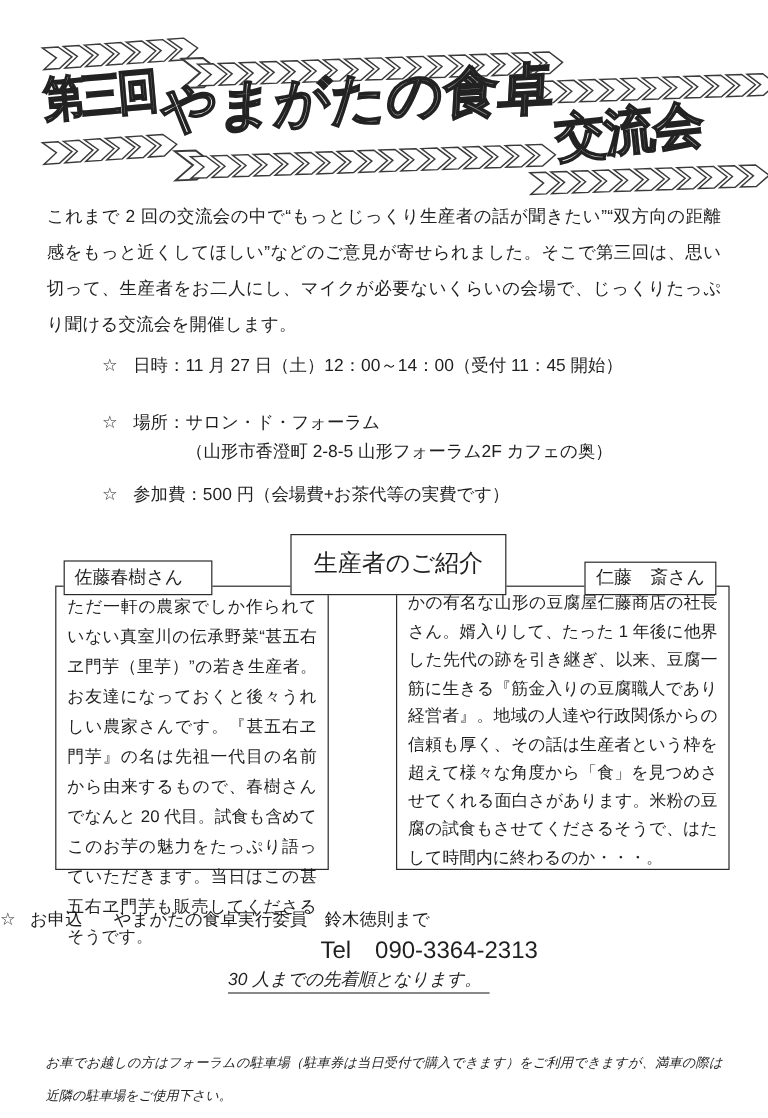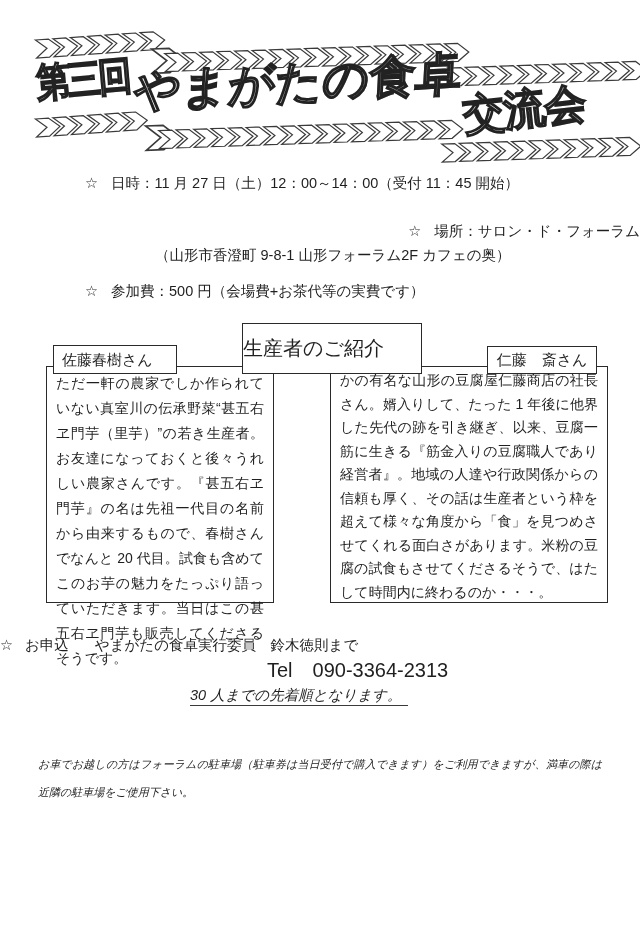--- a/index.html
+++ b/index.html
@@ -39,29 +39,29 @@
 
   
   .intro{
     margin:2px 39px 0 39px;font-size:14.5px;line-height:30px;
     text-align:justify;letter-spacing:0.2px;
   }
   .detail-line{padding-left:85px;font-size:14.5px;height:22px;line-height:22px;white-space:nowrap;}
   .detail-line .star{margin-right:13px;}
   .detail-sub{padding-left:155px;font-size:14.5px;height:26px;line-height:26px;white-space:nowrap;}
   .dt1{margin-top:8px;}
-  .dt2{margin-top:26px;text-align:right;}
+  .dt2{margin-top:26px;}
   .dt3{margin-top:12px;}
 
   
   .producers{position:relative;height:284px;margin-top:21px;}
   .sec-title-box{
     position:absolute;left:242px;top:0;width:178px;height:49px;
     border:1.5px solid #2a2a2a;background:#fff;z-index:3;
-    text-align:left;line-height:49px;font-size:20px;
+    text-align:center;line-height:49px;font-size:20px;
   }
   .name-box{
     position:absolute;border:1.4px solid #2a2a2a;background:#fff;z-index:3;
     font-size:15px;
   }
   .name-left{left:53px;top:22px;width:114px;height:27px;line-height:27px;padding-left:8px;}
   .name-right{left:487px;top:23px;width:108px;height:26px;line-height:26px;text-align:center;}
   .bio-box{
     position:absolute;top:43px;height:237px;border:1.4px solid #2a2a2a;background:#fff;z-index:1;
     font-size:14px;text-align:justify;box-sizing:border-box;padding:4px 9px 0 9px;
@@ -180,29 +180,30 @@
           <path transform="translate(157.5,4)" d="M0 0 H13 L24 9 L13 18 H0 L11 9 Z"></path>
           <path transform="translate(175,4)" d="M0 0 H13 L24 9 L13 18 H0 L11 9 Z"></path>
         </svg>
       </div>
 
     <div class="banner-text banner-edition">第三回</div>
     <div class="banner-text banner-main">やまがたの食卓</div>
     <div class="banner-text banner-sub">交流会</div>
   </div>
 
+  <div class="intro">これまで 2 回の交流会の中で“もっとじっくり生産者の話が聞きたい”“双方向の距離感をもっと近くしてほしい”などのご意見が寄せられました。そこで第三回は、思い切って、生産者をお二人にし、マイクが必要ないくらいの会場で、じっくりたっぷり聞ける交流会を開催します。</div>
 
   <div>
     <div class="detail-line dt1">
       <span class="star">☆</span><span>日時：11 月 27 日（土）12：00～14：00（受付 11：45 開始）</span>
     </div>
     <div class="detail-line dt2">
       <span class="star">☆</span><span>場所：サロン・ド・フォーラム</span>
     </div>
-    <div class="detail-sub">（山形市香澄町 9-8-1 山形フォーラム2F カフェの奥）</div>
+    <div class="detail-sub">（山形市香澄町 2-8-5 山形フォーラム2F カフェの奥）</div>
     <div class="detail-line dt3">
       <span class="star">☆</span><span>参加費：500 円（会場費+お茶代等の実費です）</span>
     </div>
   </div>
 
   <div class="producers">
     <div class="sec-title-box">生産者のご紹介</div>
     <div class="name-box name-left">佐藤春樹さん</div>
     <div class="name-box name-right">仁藤　斎さん</div>
     <div class="bio-box bio-left">ただ一軒の農家でしか作られていない真室川の伝承野菜“甚五右ヱ門芋（里芋）”の若き生産者。お友達になっておくと後々うれしい農家さんです。『甚五右ヱ門芋』の名は先祖一代目の名前から由来するもので、春樹さんでなんと 20 代目。試食も含めてこのお芋の魅力をたっぷり語っていただきます。当日はこの甚五右ヱ門芋も販売してくださるそうです。</div>

